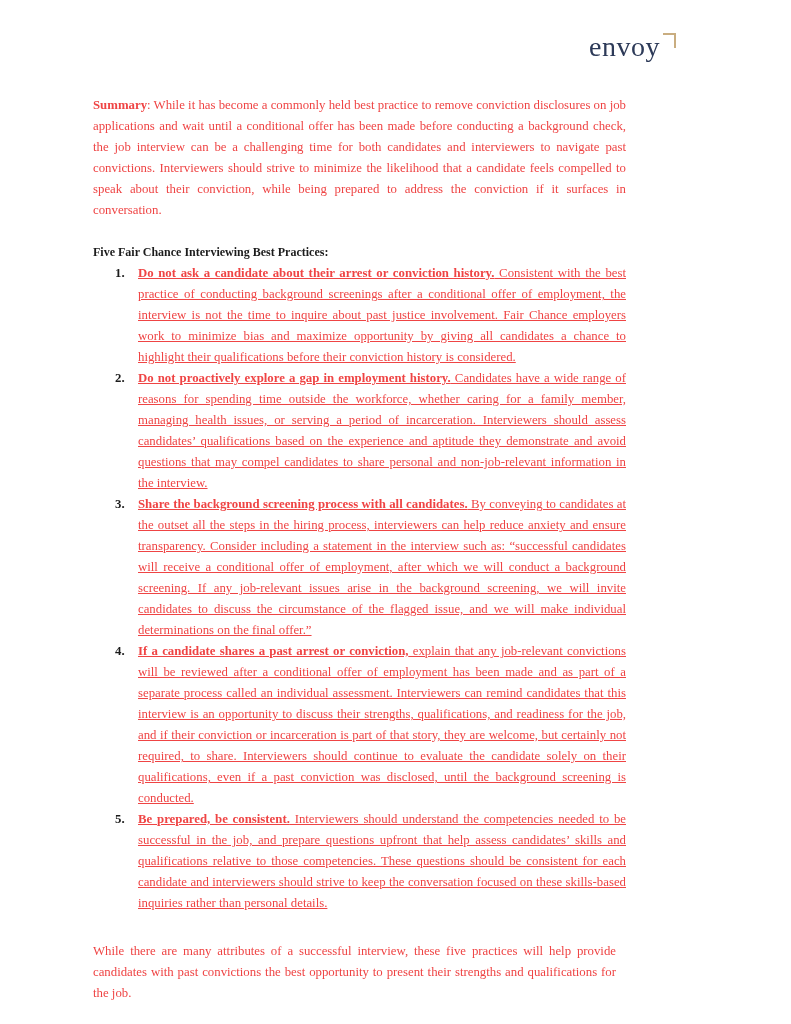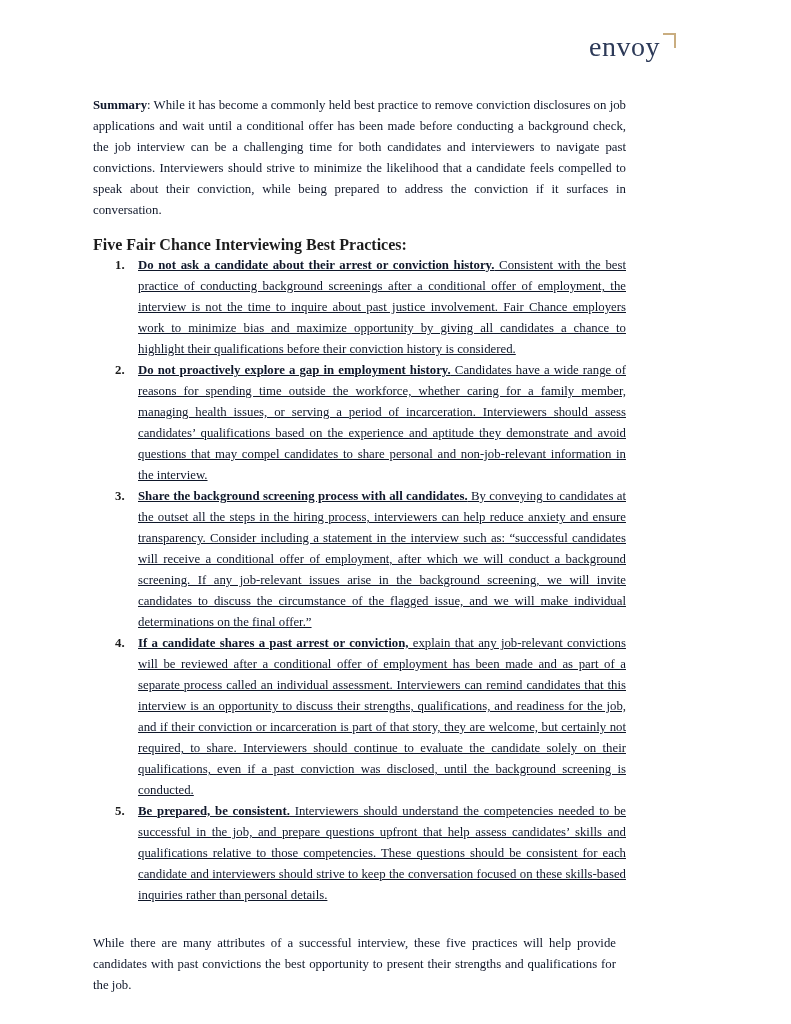--- a/index.html
+++ b/index.html
@@ -50,28 +50,28 @@
     font-size: 16.5px;
     font-weight: bold;
     color: #111111;
     letter-spacing: 0.2px;
   }
   .body-text {
     font-family: "Liberation Serif", serif;
     font-size: 12.8px;
     line-height: 21px;
     text-align: justify;
-    color: #0f172a;
+    color: #ef4444;
   }
   .summary { margin: 27px 0 0 0; }
   .summary .lead { font-weight: bold; }
   .list-heading {
-    margin: 13px 0 0 0;
+    margin: 21px 0 0 0;
     font-family: "Liberation Serif", serif;
-    font-size: 16px;
+    font-size: 12px;
     line-height: 21px;
     font-weight: bold;
     color: #1c1c1c;
   }
   .bp-list { margin: 0; padding: 0; list-style: none; }
   .bp-item { display: flex; }
   .item-number {
     flex: 0 0 23px;
     margin-left: 22px;
     font-weight: bold;

